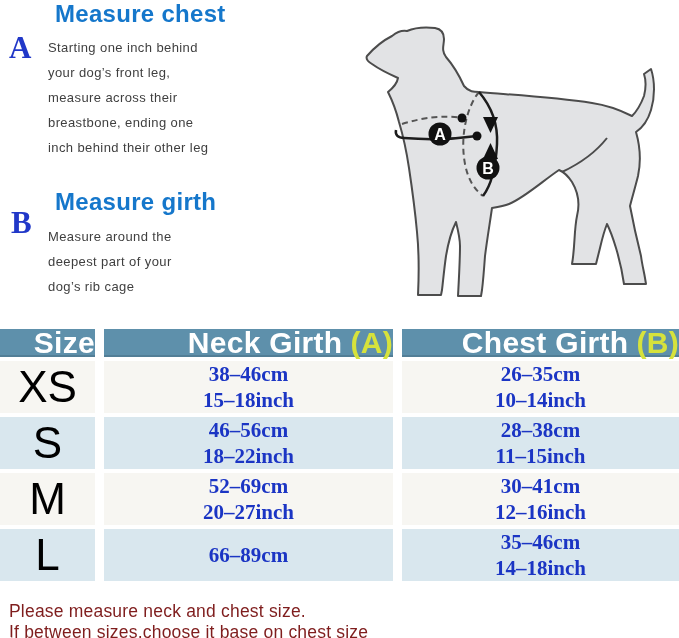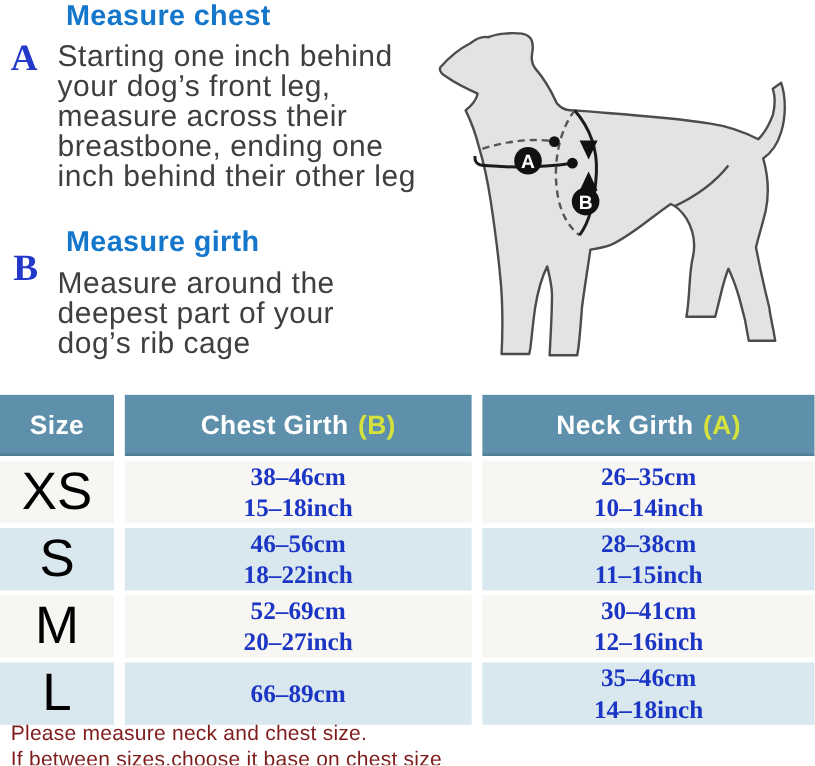--- a/index.html
+++ b/index.html
@@ -11,34 +11,35 @@
   
   .section-heading{
     font-size:24px; font-weight:bold; color:var(--heading-blue,#1577cb);
     letter-spacing:.3px;
   }
   .marker-letter{
     font-family:"Liberation Serif", serif; font-size:31px; font-weight:bold;
     color:var(--letter-blue,#2138c8); line-height:1;
   }
   .instruction-text{
-    font-size:25px; line-height:25px; color:var(--text-dark,#3f3f3f);
+    font-size:13px; line-height:25px; color:var(--text-dark,#3f3f3f);
     letter-spacing:.4px; white-space:pre-line;
   }
   
   .size-table{
     position:absolute; left:0; top:329px; width:679px;
     display:grid; grid-template-columns:95px 289px 1fr;
     column-gap:9px; row-gap:4px;
   }
   .cell{display:flex; align-items:center; justify-content:center; flex-direction:column;}
   .cell.head{
-    height:51px; background:var(--header-bg,#5e90ab); color:#fff;
-    flex-direction:row; gap:8px; font-size:22px; font-weight:bold; letter-spacing:.3px;
+    height:28px; background:var(--header-bg,#5e90ab); color:#fff;
+    flex-direction:row; gap:8px; font-size:30px; font-weight:bold; letter-spacing:.3px;
     box-shadow:inset 0 -2px 0 rgba(0,0,0,.12);
+    justify-content:flex-end;
   }
   .cell.head .tag{color:var(--tag-yellow,#d6e23c);}
   .cell.body{height:52px;}
   .row-plain{background:var(--row-plain,#f7f6f2);}
   .row-hl{background:var(--row-highlight,#d9e7ee);}
   .size-letter{
     font-size:44px; font-weight:400; color:#000; line-height:1;
   }
   .val{
     font-family:"Liberation Serif", serif; font-weight:bold;
@@ -141,27 +142,27 @@
       <text x="144" y="162" text-anchor="middle" font-family="Liberation Sans, sans-serif" font-size="16" font-weight="bold" fill="#fff">B</text>
     </svg>
   </div>
 
   <div class="size-table">
 
     <div class="cell head">
       <span>Size</span>
     </div>
     <div class="cell head">
+      <span>Neck Girth</span>
+      <span class="tag">(A)</span>
+    </div>
+    <div class="cell head">
       <span>Chest Girth</span>
       <span class="tag">(B)</span>
     </div>
-    <div class="cell head">
-      <span>Neck Girth</span>
-      <span class="tag">(A)</span>
-    </div>
 
     <div class="cell body row-plain size-letter">XS</div>
     <div class="cell body row-plain val">
       <span>38–46cm</span>
       <span>15–18inch</span>
     </div>
     <div class="cell body row-plain val">
       <span>26–35cm</span>
       <span>10–14inch</span>
     </div>

